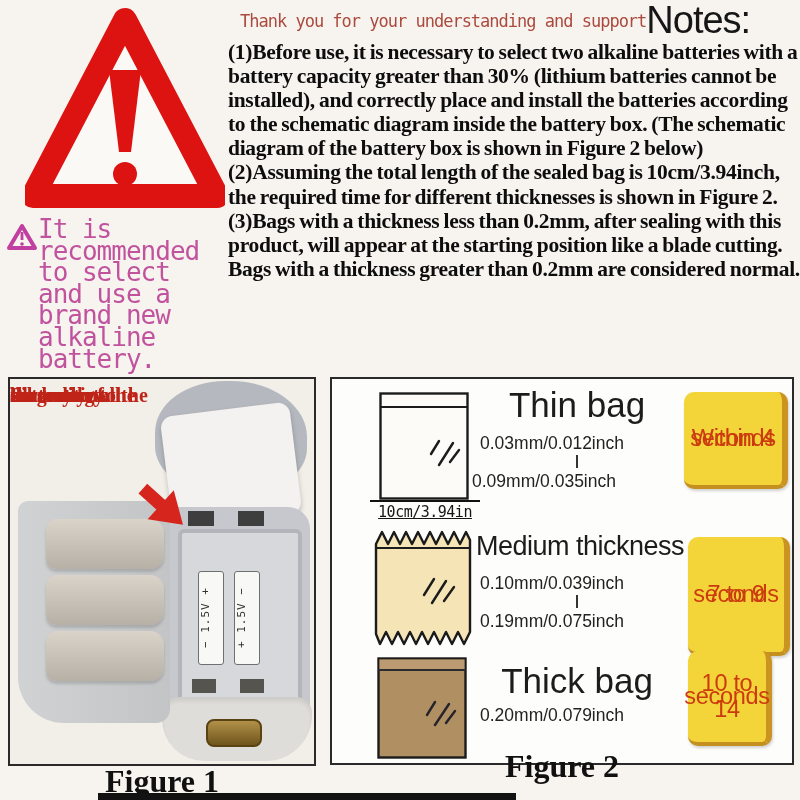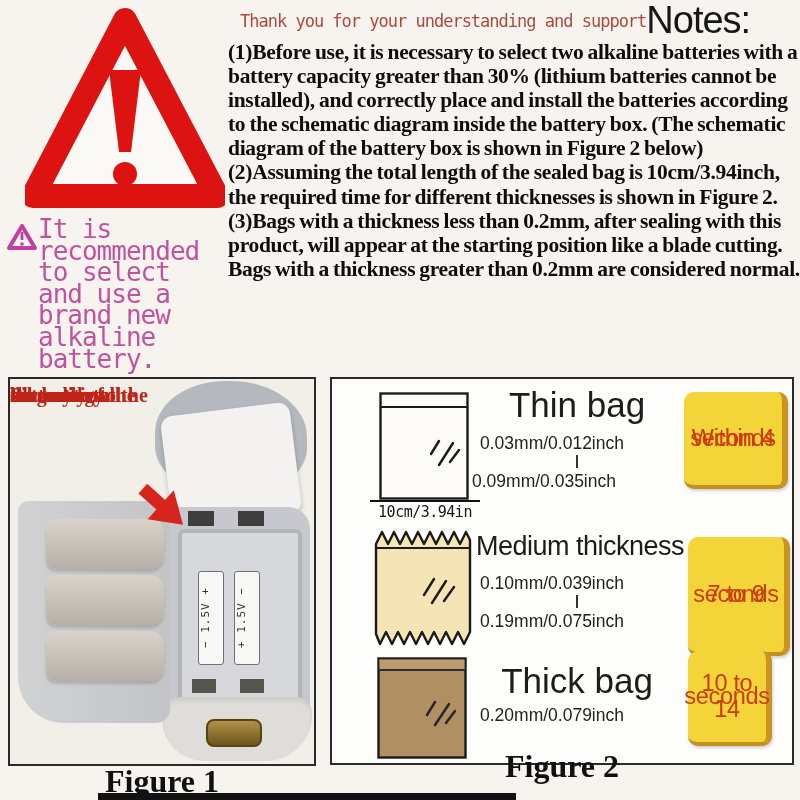--- a/index.html
+++ b/index.html
@@ -68,21 +68,21 @@
   #f1-text{left:0;top:6px;width:192px;text-align:center;font-family:"Liberation Serif",serif;
            font-weight:bold;font-size:20px;line-height:20.5px;color:#bf2419;}
   #f1-arrow{left:122px;top:96px;width:64px;height:64px;}
 
   
   #fig2-panel *{position:absolute;}
   .bag-svg{display:block;}
   #f2-bag-thin{left:47px;top:13px;}
   #f2-scale{left:38px;top:121px;width:110px;border-top:2px solid #111;text-align:center;
             font-family:"DejaVu Sans Mono",monospace;font-size:15px;letter-spacing:-0.5px;
-            color:#161616;padding-top:1px;}
+            color:#161616;padding-top:1px;text-decoration:underline;}
   #f2-bag-med{left:42px;top:148px;}
   #f2-bag-thick{left:45px;top:278px;}
 
   .row-name{text-align:center;color:#1c1c1c;}
   #f2-name-0{left:148px;top:6px;width:194px;font-size:35px;}
   #f2-name-1{left:138px;top:152px;width:220px;font-size:27px;letter-spacing:-0.5px;}
   #f2-name-2{left:148px;top:282px;width:194px;font-size:35px;}
   .row-range{text-align:left;font-size:17.5px;color:#222;width:194px;}
   #f2-rtop-0{left:148px;top:54px;} #f2-rbot-0{left:140px;top:92px;}
   #f2-rtop-1{left:148px;top:194px;} #f2-rbot-1{left:148px;top:232px;}

